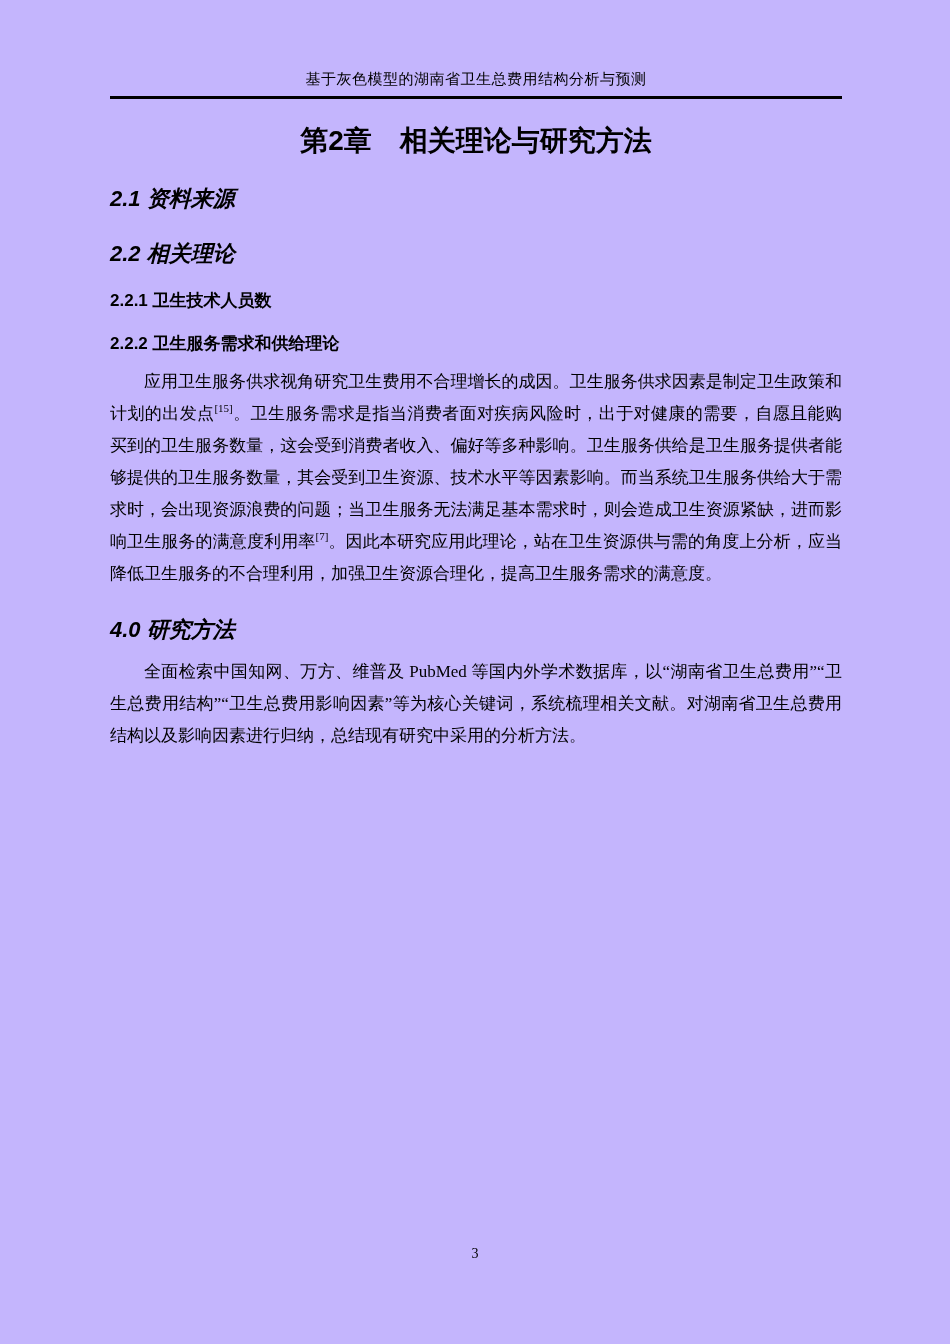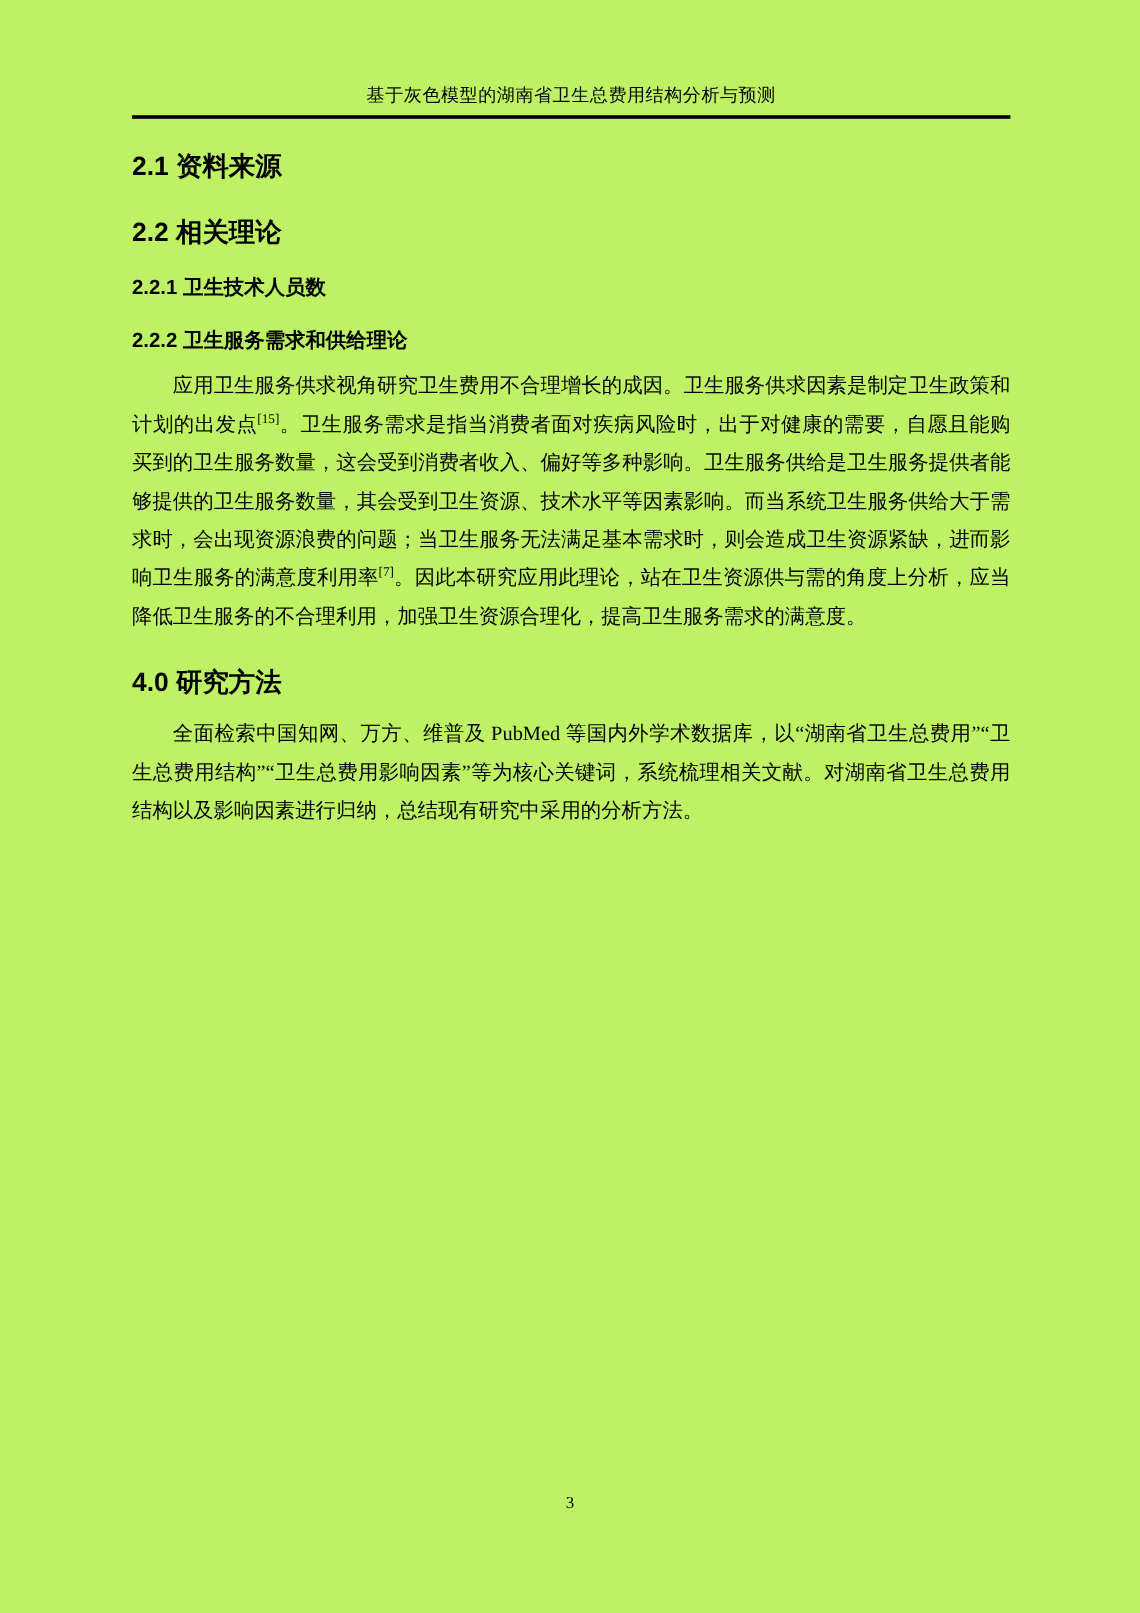--- a/index.html
+++ b/index.html
@@ -3,21 +3,21 @@
 <meta charset="utf-8">
 <style>
   * { margin: 0; padding: 0; box-sizing: border-box; }
   html, body { background: #ffffff; }
   body { font-family: "Liberation Serif", "DejaVu Serif", serif; color: #000; }
 
   .page {
     width: 950px;
     height: 1344px;
     margin: 0 auto;
-    background: #bef264;
+    background: #c4b5fd;
     position: relative;
     padding: 70px 108px 0 110px;
     overflow: hidden;
   }
 
   .running-head {
     text-align: center;
     font-size: 15px;
     letter-spacing: 0.5px;
     color: #000;
@@ -39,20 +39,21 @@
   }
   .chapter-title .chapter-num { margin-right: 28px; }
 
   .section-heading {
     margin-top: 26px;
     margin-bottom: 12px;
     font-family: "Liberation Sans", "DejaVu Sans", sans-serif;
     font-weight: bold;
     font-size: 22px;
     line-height: 1.3;
+    font-style: italic;
   }
 
   .subsection-heading {
     margin-top: 20px;
     margin-bottom: 10px;
     font-family: "Liberation Sans", "DejaVu Sans", sans-serif;
     font-weight: bold;
     font-size: 17px;
     line-height: 1.4;
   }
@@ -83,20 +84,23 @@
 </head>
 <body>
 
 <div class="page">
 
   <header>
     <div class="running-head">基于灰色模型的湖南省卫生总费用结构分析与预测</div>
     <div class="header-rule"></div>
   </header>
 
+  <h1 class="chapter-title">
+    <span class="chapter-num">第2章</span><span>相关理论与研究方法</span>
+  </h1>
 
   <main id="content">
       <div class="section-heading">2.1 资料来源</div>
       <div class="section-heading">2.2 相关理论</div>
       <div class="subsection-heading">2.2.1 卫生技术人员数</div>
       <div class="subsection-heading">2.2.2 卫生服务需求和供给理论</div>
       <p class="body-para"><span>应用卫生服务供求视角研究卫生费用不合理增长的成因。卫生服务供求因素是制定卫生政策和计划的出发点</span><sup>[15]</sup><span>。卫生服务需求是指当消费者面对疾病风险时，出于对健康的需要，自愿且能购买到的卫生服务数量，这会受到消费者收入、偏好等多种影响。卫生服务供给是卫生服务提供者能够提供的卫生服务数量，其会受到卫生资源、技术水平等因素影响。而当系统卫生服务供给大于需求时，会出现资源浪费的问题；当卫生服务无法满足基本需求时，则会造成卫生资源紧缺，进而影响卫生服务的满意度利用率</span><sup>[7]</sup><span>。因此本研究应用此理论，站在卫生资源供与需的角度上分析，应当降低卫生服务的不合理利用，加强卫生资源合理化，提高卫生服务需求的满意度。</span></p>
       <div class="section-heading">4.0 研究方法</div>
       <p class="body-para"><span>全面检索中国知网、万方、维普及 PubMed 等国内外学术数据库，以“湖南省卫生总费用”“卫生总费用结构”“卫生总费用影响因素”等为核心关键词，系统梳理相关文献。对湖南省卫生总费用结构以及影响因素进行归纳，总结现有研究中采用的分析方法。</span></p>
     </main>

